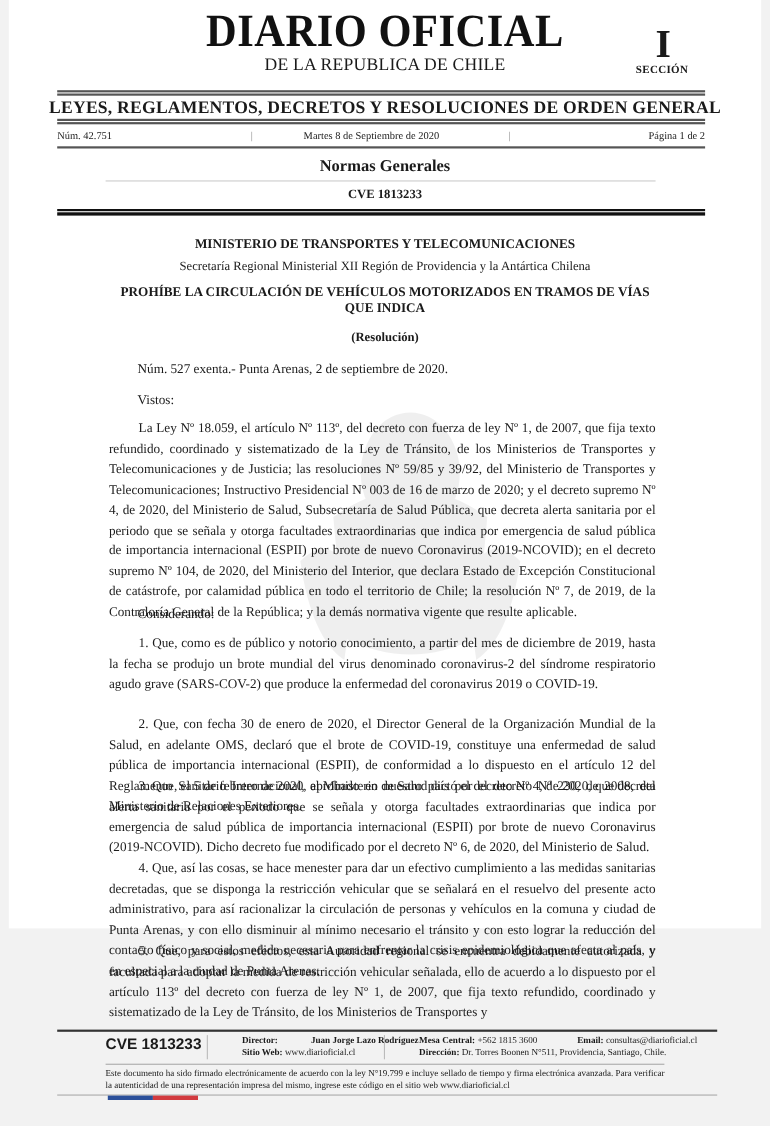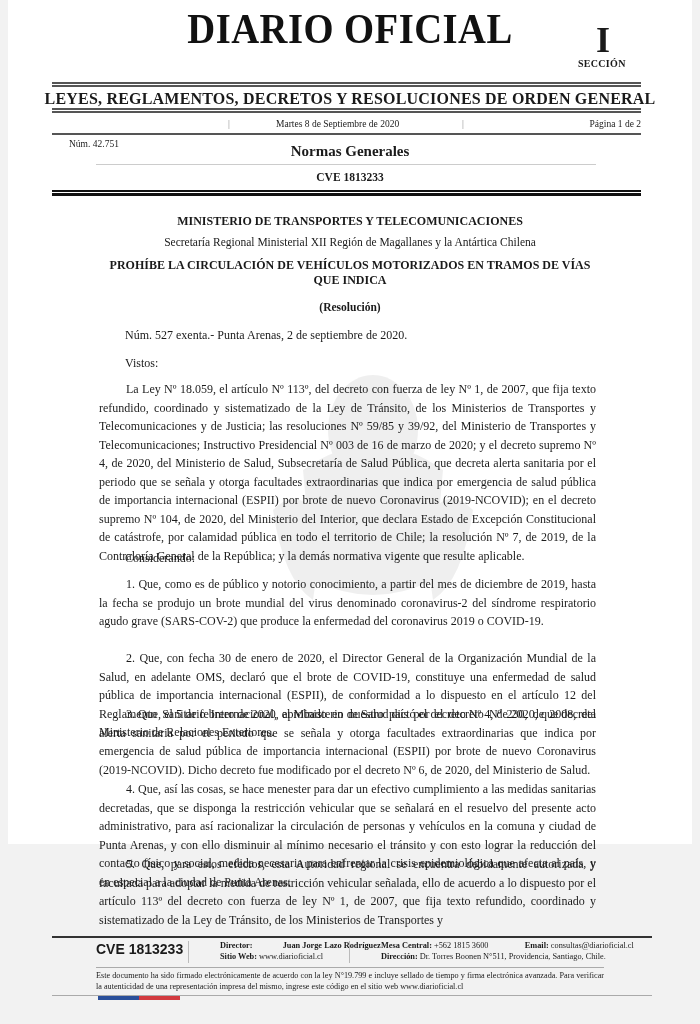--- a/index.html
+++ b/index.html
@@ -52,43 +52,44 @@
 <div class="page">
 
   <svg class="watermark" viewBox="0 0 220 260">
     <ellipse cx="110" cy="70" rx="45" ry="55" fill="#000"></ellipse>
     <path d="M40 110 Q110 60 180 110 L170 220 Q110 250 50 220 Z" fill="#000"></path>
     <path d="M10 150 Q40 120 60 170 L50 240 Q20 220 10 150Z" fill="#000"></path>
     <path d="M210 150 Q180 120 160 170 L170 240 Q200 220 210 150Z" fill="#000"></path>
   </svg>
 
   <div class="masthead-title">DIARIO OFICIAL</div>
+  <div class="masthead-sub">DE LA REPUBLICA DE CHILE</div>
   <div class="section-num">I</div>
   <div class="section-label">SECCIÓN</div>
 
   <div class="dbl-rule" style="top:82px;"></div>
   <div class="leyes">LEYES, REGLAMENTOS, DECRETOS Y RESOLUCIONES DE ORDEN GENERAL</div>
   <div class="dbl-rule" style="top:108px;"></div>
 
   <div class="infobar">
-    <span style="left:17px;margin-top:20px;">Núm. 42.751</span>
+    <span style="left:0;">Núm. 42.751</span>
     <span style="left:176px;color:#888;">|</span>
     <span style="left:224px;">Martes 8 de Septiembre de 2020</span>
     <span style="left:410px;color:#888;">|</span>
     <span style="right:0;">Página 1 de 2</span>
   </div>
   <div class="rule-single" style="top:133px;"></div>
 
   <div class="normas">Normas Generales</div>
   <div class="thin-rule"></div>
   <div class="cve">CVE 1813233</div>
   <div class="thick-rule"></div>
 
   <div class="ministerio">MINISTERIO DE TRANSPORTES Y TELECOMUNICACIONES</div>
-  <div class="secretaria">Secretaría Regional Ministerial XII Región de Magallanes y la Antártica Chilena</div>
+  <div class="secretaria">Secretaría Regional Ministerial XII Región de Providencia y la Antártica Chilena</div>
   <div class="titulo">PROHÍBE LA CIRCULACIÓN DE VEHÍCULOS MOTORIZADOS EN TRAMOS DE VÍAS QUE INDICA</div>
   <div class="resolucion">(Resolución)</div>
 
   <div class="plain" style="top:328px;">Núm. 527 exenta.- Punta Arenas, 2 de septiembre de 2020.</div>
   <div class="plain" style="top:356px;">Vistos:</div>
   <div class="body-text indent" style="top:380px;">La Ley Nº 18.059, el artículo Nº 113º, del decreto con fuerza de ley Nº 1, de 2007, que fija texto refundido, coordinado y sistematizado de la Ley de Tránsito, de los Ministerios de Transportes y Telecomunicaciones y de Justicia; las resoluciones Nº 59/85 y 39/92, del Ministerio de Transportes y Telecomunicaciones; Instructivo Presidencial Nº 003 de 16 de marzo de 2020; y el decreto supremo Nº 4, de 2020, del Ministerio de Salud, Subsecretaría de Salud Pública, que decreta alerta sanitaria por el periodo que se señala y otorga facultades extraordinarias que indica por emergencia de salud pública de importancia internacional (ESPII) por brote de nuevo Coronavirus (2019-NCOVID); en el decreto supremo Nº 104, de 2020, del Ministerio del Interior, que declara Estado de Excepción Constitucional de catástrofe, por calamidad pública en todo el territorio de Chile; la resolución Nº 7, de 2019, de la Contraloría General de la República; y la demás normativa vigente que resulte aplicable.</div>
 
   <div class="plain" style="top:551px;">Considerando:</div>
   <div class="body-text indent" style="top:575px;">1. Que, como es de público y notorio conocimiento, a partir del mes de diciembre de 2019, hasta la fecha se produjo un brote mundial del virus denominado coronavirus-2 del síndrome respiratorio agudo grave (SARS-COV-2) que produce la enfermedad del coronavirus 2019 o COVID-19.</div>
   <div class="body-text indent" style="top:649px;">2. Que, con fecha 30 de enero de 2020, el Director General de la Organización Mundial de la Salud, en adelante OMS, declaró que el brote de COVID-19, constituye una enfermedad de salud pública de importancia internacional (ESPII), de conformidad a lo dispuesto en el artículo 12 del Reglamento Sanitario Internacional, aprobado en nuestro país por el decreto Nº 230, de 2008, del Ministerio de Relaciones Exteriores.</div>

